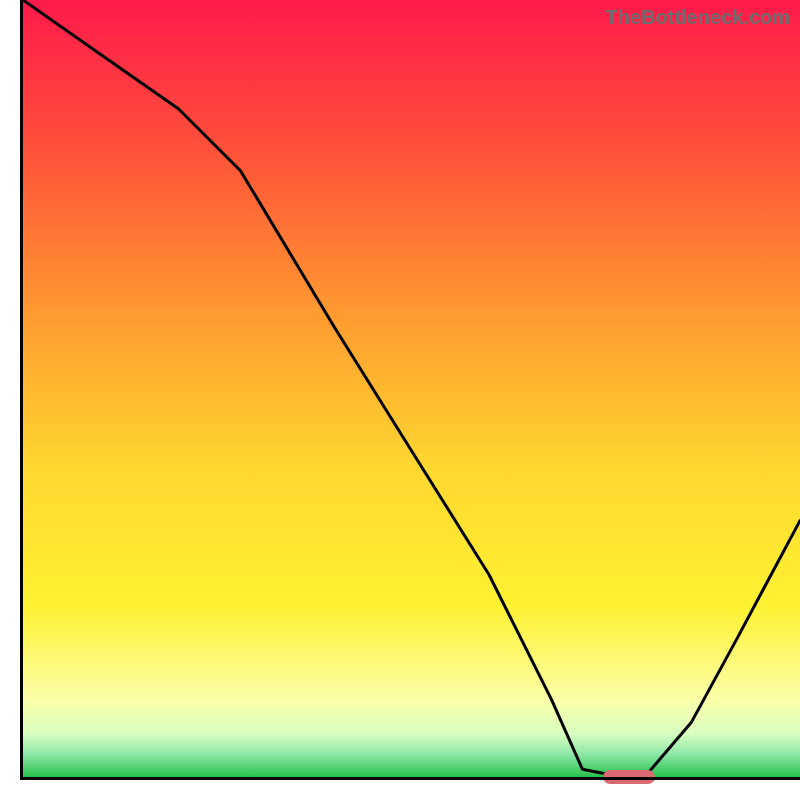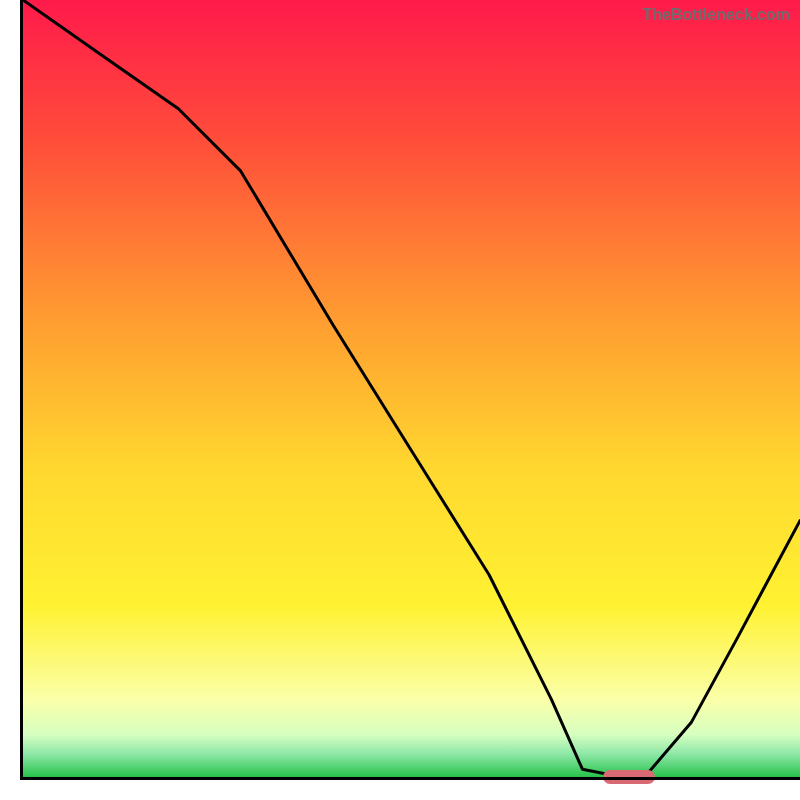--- a/index.html
+++ b/index.html
@@ -28,21 +28,21 @@
     left: 20px;
     top: 777px;
     width: 780px;
     height: 3px;
   }
   .watermark {
     position: absolute;
     top: 6px;
     right: 10px;
     font-family: Arial, Helvetica, sans-serif;
-    font-size: 16px;
+    font-size: 20px;
     font-weight: 600;
     color: #6d6d6d;
   }
   .plot {
     position: absolute;
     left: 23px;
     top: 0;
     width: 777px;
     height: 777px;
   }

